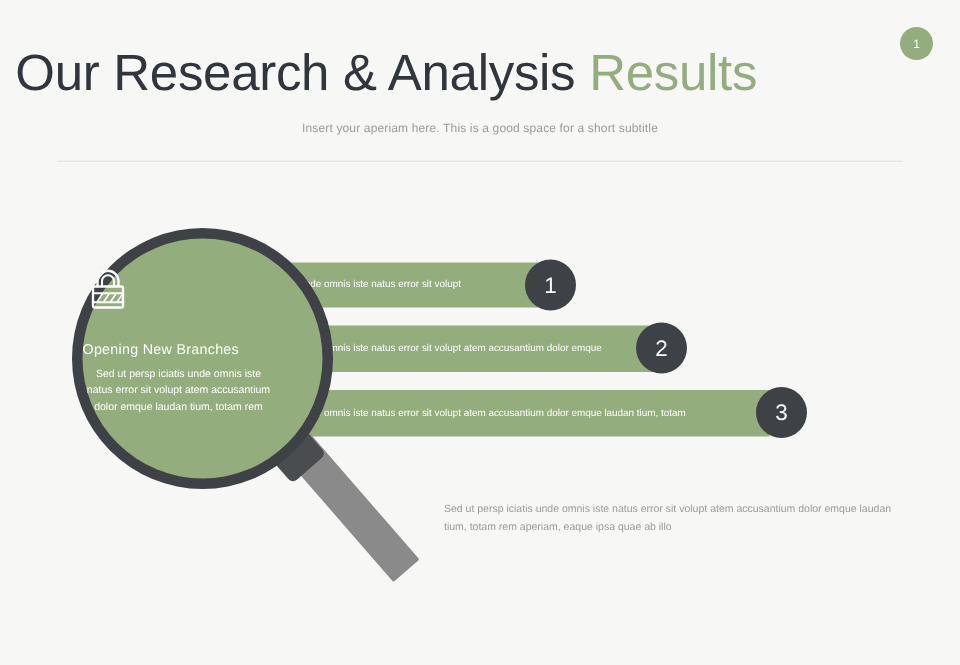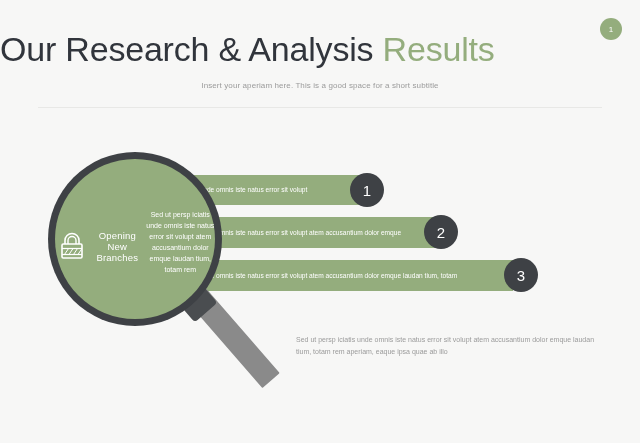--- a/index.html
+++ b/index.html
@@ -19,21 +19,21 @@
     inset: 0;
     background: #f7f7f6;
   }
 
   
   .title {
     position: absolute;
     top: 30px;
     left: 0;
     width: 515px;
-    text-align: left;
+    text-align: center;
     font-size: 34px;
     font-weight: 400;
     color: #31353c;
     letter-spacing: -0.2px;
     white-space: nowrap;
   }
   .title .accent {
     color: #94ad7d;
   }
   .subtitle {
@@ -102,22 +102,22 @@
   }
   .lens {
     position: absolute;
     left: 55px;
     top: 159px;
     width: 160px;
     height: 160px;
     border-radius: 50%;
     background: #94ad7d;
     display: flex;
-    flex-direction: row;
-    align-items: center;
+    flex-direction: column;
+    align-items: flex-start;
   }
   .lock-icon {
     margin-top: 16px;
   }
   .lens-title {
     margin-top: 14px;
     font-size: 9.5px;
     color: #ffffff;
     text-align: center;
     letter-spacing: 0.2px;

